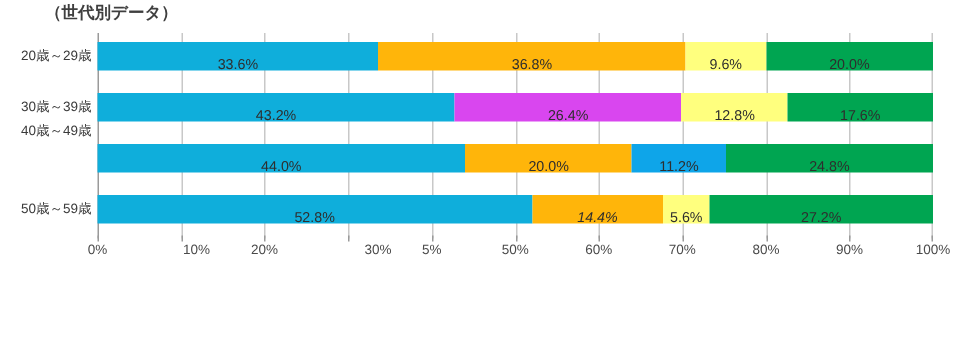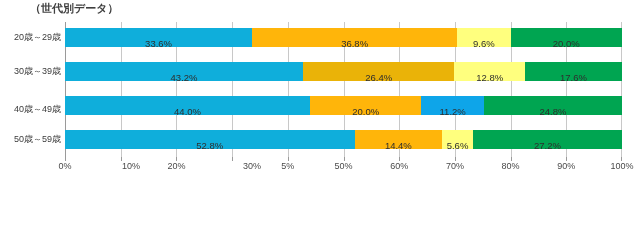--- a/index.html
+++ b/index.html
@@ -97,21 +97,21 @@
 </head>
 <body>
 
 <div id="chart-root">
 
   <div class="chart-title">（世代別データ）</div>
 
   <div class="cat-labels">
       <div class="cat-label" style="top: 6px;">20歳～29歳</div>
       <div class="cat-label" style="top: 40px;">30歳～39歳</div>
-      <div class="cat-label" style="top: 78px;">40歳～49歳</div>
+      <div class="cat-label" style="top: 56px;">40歳～49歳</div>
       <div class="cat-label" style="top: 108px;">50歳～59歳</div>
     </div>
 
   <div class="plot">
     <div class="gridlines">
         <div class="gridline axis-line" style="left: 0px;"></div>
         <div class="gridline" style="left: 55.7px;"></div>
         <div class="gridline" style="left: 111.4px;"></div>
         <div class="gridline" style="left: 167.1px;"></div>
         <div class="gridline" style="left: 222.8px;"></div>
@@ -134,21 +134,21 @@
             <span class="seg-label">9.6%</span>
           </div>
           <div class="seg" style="width: 111.4px; background: rgb(0, 165, 81);">
             <span class="seg-label">20.0%</span>
           </div>
         </div>
         <div class="row" style="top: 40px;">
           <div class="seg" style="width: 240.624px; background: rgb(15, 174, 219);">
             <span class="seg-label">43.2%</span>
           </div>
-          <div class="seg" style="width: 153px; background: #eab308;">
+          <div class="seg" style="width: 153px; background: #d946ef;">
             <span class="seg-label">26.4%</span>
           </div>
           <div class="seg" style="width: 71.296px; background: rgb(255, 255, 126);">
             <span class="seg-label">12.8%</span>
           </div>
           <div class="seg" style="width: 98.032px; background: rgb(0, 165, 81);">
             <span class="seg-label">17.6%</span>
           </div>
         </div>
         <div class="row" style="top: 74px; text-align: right;">
@@ -162,21 +162,21 @@
             <span class="seg-label">11.2%</span>
           </div>
           <div class="seg" style="width: 138.136px; background: rgb(0, 165, 81);">
             <span class="seg-label">24.8%</span>
           </div>
         </div>
         <div class="row" style="top: 108px;">
           <div class="seg" style="width: 294.096px; background: rgb(15, 174, 219);">
             <span class="seg-label">52.8%</span>
           </div>
-          <div class="seg" style="width: 89px; background: rgb(255, 181, 10);">
+          <div class="seg" style="width: 89px; background: rgb(255, 181, 10); font-style: italic;">
             <span class="seg-label">14.4%</span>
           </div>
           <div class="seg" style="width: 31.192px; background: rgb(255, 255, 126);">
             <span class="seg-label">5.6%</span>
           </div>
           <div class="seg" style="width: 151.504px; background: rgb(0, 165, 81);">
             <span class="seg-label">27.2%</span>
           </div>
         </div>
       </div>

